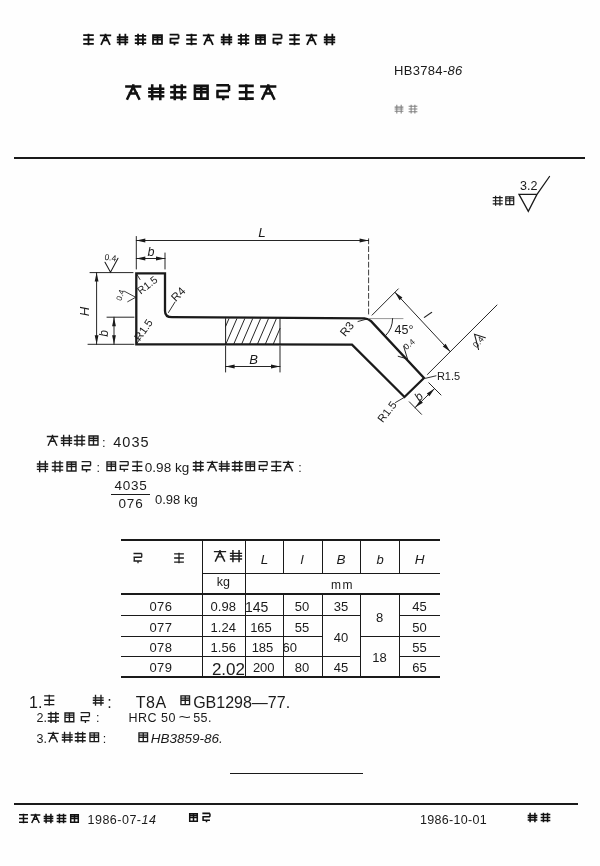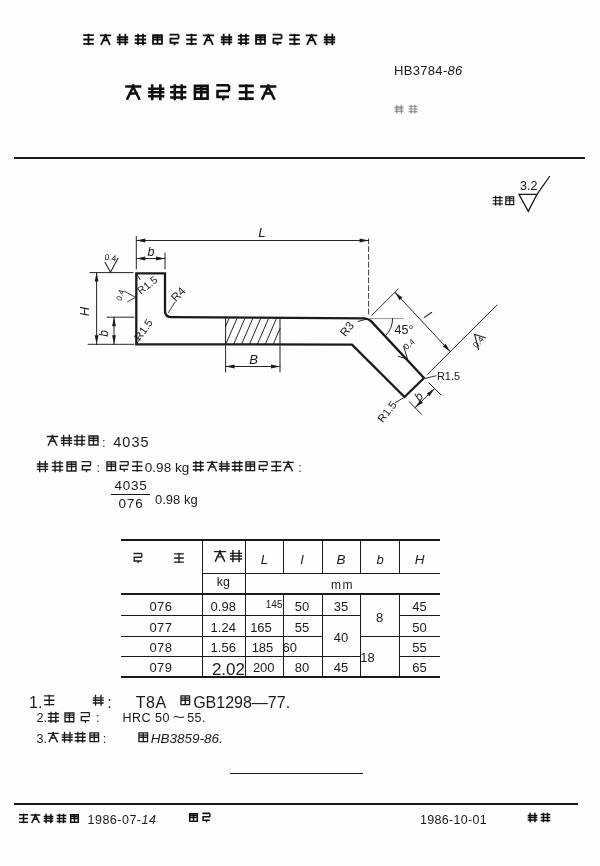--- a/index.html
+++ b/index.html
@@ -271,58 +271,58 @@
     <svg class="abs" style="left:0;top:0" width="600" height="866" viewBox="0 0 600 866">
       <text x="264.5" y="564" fill="#1a1a1a" stroke="none" text-anchor="middle" style="font:13.5px &quot;Liberation Sans&quot;;font-style:italic;">L</text>
       <text x="302" y="564" fill="#1a1a1a" stroke="none" text-anchor="middle" style="font:13.5px &quot;Liberation Sans&quot;;font-style:italic;">l</text>
       <text x="341" y="564" fill="#1a1a1a" stroke="none" text-anchor="middle" style="font:13.5px &quot;Liberation Sans&quot;;font-style:italic;">B</text>
       <text x="380" y="564" fill="#1a1a1a" stroke="none" text-anchor="middle" style="font:13px &quot;Liberation Sans&quot;;font-style:italic;">b</text>
       <text x="419.5" y="564" fill="#1a1a1a" stroke="none" text-anchor="middle" style="font:13.5px &quot;Liberation Sans&quot;;font-style:italic;">H</text>
     </svg>
     <div class="abs" style="left:331px;top:577.5px;font-size:12px;letter-spacing:1.5px">mm</div>
     <div class="abs" style="left:120.5px;top:599.3px;width:81px;text-align:center;font-size:13px;letter-spacing:0.5px">076</div>
     <div class="abs" style="left:201.5px;top:599.3px;width:43.5px;text-align:center;font-size:13px">0.98</div>
-    <div class="abs" style="left:245px;top:599.3px;width:37.5px;text-align:right;font-size:10px">145</div>
+    <div class="abs" style="left:245px;top:599.3px;width:37.5px;text-align:left;font-size:14px">145</div>
     <div class="abs" style="left:282.5px;top:599.3px;width:39px;text-align:center;font-size:13px">50</div>
     <div class="abs" style="left:120.5px;top:619.7px;width:81px;text-align:center;font-size:13px;letter-spacing:0.5px">077</div>
     <div class="abs" style="left:201.5px;top:619.7px;width:43.5px;text-align:center;font-size:13px">1.24</div>
     <div class="abs" style="left:245px;top:619.7px;width:32px;text-align:center;font-size:13px">165</div>
     <div class="abs" style="left:282.5px;top:619.7px;width:39px;text-align:center;font-size:13px">55</div>
     <div class="abs" style="left:120.5px;top:640.1px;width:81px;text-align:center;font-size:13px;letter-spacing:0.5px">078</div>
     <div class="abs" style="left:201.5px;top:640.1px;width:43.5px;text-align:center;font-size:13px">1.56</div>
     <div class="abs" style="left:245px;top:640.1px;width:35px;text-align:center;font-size:13px">185</div>
     <div class="abs" style="left:282.5px;top:640.1px;width:39px;text-align:left;font-size:13px">60</div>
     <div class="abs" style="left:120.5px;top:660.4px;width:81px;text-align:center;font-size:13px;letter-spacing:0.5px">079</div>
     <div class="abs" style="left:201.5px;top:660.4px;width:43.5px;text-align:right;font-size:17px">2.02</div>
     <div class="abs" style="left:245px;top:660.4px;width:37.5px;text-align:center;font-size:13px">200</div>
     <div class="abs" style="left:282.5px;top:660.4px;width:39px;text-align:center;font-size:13px">80</div>
     <div class="abs" style="left:321.6px;top:599.3px;width:38.6px;text-align:center;font-size:13px">35</div>
     <div class="abs" style="left:321.6px;top:629.9px;width:38.6px;text-align:center;font-size:13px">40</div>
     <div class="abs" style="left:321.6px;top:660.4px;width:38.6px;text-align:center;font-size:13px">45</div>
     <div class="abs" style="left:360.2px;top:609.5px;width:38.8px;text-align:center;font-size:13px">8</div>
-    <div class="abs" style="left:360.2px;top:650px;width:38.8px;font-size:13px">18</div>
+    <div class="abs" style="left:360.2px;top:650px;width:38.8px;text-align:center;font-size:13px">18</div>
     <div class="abs" style="left:399px;top:599.3px;width:41px;text-align:center;font-size:13px">45</div>
     <div class="abs" style="left:399px;top:619.7px;width:41px;text-align:center;font-size:13px">50</div>
     <div class="abs" style="left:399px;top:640.1px;width:41px;text-align:center;font-size:13px">55</div>
     <div class="abs" style="left:399px;top:660.4px;width:41px;text-align:center;font-size:13px">65</div>
   </div>
 <div class="abs" style="left:29px;top:694px;font-size:16px">1.<span style="margin-left:1px"><svg class="z" width="12.5" height="12.5" viewBox="0 0 16 16" style="margin-right:0px">
         <use href="#k1"></use>
       </svg></span><span style="margin-left:36px"><svg class="z" width="12.5" height="12.5" viewBox="0 0 16 16" style="margin-right:0px">
         <use href="#k2"></use>
       </svg></span><span style="margin:0 4px 0 3px">:</span><span style="margin-left:20px;letter-spacing:0.5px">T8A</span><span style="margin-left:12px"><svg class="z" width="12.5" height="12.5" viewBox="0 0 16 16" style="margin-right:2px">
         <use href="#k3"></use>
       </svg>GB1298—77.</span></div>
 <div class="abs" style="left:36.5px;top:711px;font-size:12.5px">2.<svg class="z" width="12.8" height="12.8" viewBox="0 0 16 16" style="margin-right:3.2px">
       <use href="#k6"></use>
     </svg><svg class="z" width="12.8" height="12.8" viewBox="0 0 16 16" style="margin-right:3.2px">
       <use href="#k3"></use>
     </svg><svg class="z" width="12.8" height="12.8" viewBox="0 0 16 16" style="margin-right:3.2px">
       <use href="#k5"></use>
-    </svg><span style="margin:0 4px 0 1px">:</span><span style="margin-left:19px;letter-spacing:0.5px">HRC 50</span><span style="display:inline-block;transform:scale(1.7,1.1);margin:0 5px">~</span><span style="letter-spacing:0.5px">55.</span></div>
+    </svg><span style="margin:0 4px 0 1px">:</span><span style="margin-left:25px;letter-spacing:0.5px">HRC 50</span><span style="display:inline-block;transform:scale(1.7,1.1);margin:0 5px">~</span><span style="letter-spacing:0.5px">55.</span></div>
 <div class="abs" style="left:36.5px;top:731px;font-size:12.5px">3.<svg class="z" width="12.5" height="12.5" viewBox="0 0 16 16" style="margin-right:1.2px">
       <use href="#k4"></use>
     </svg><svg class="z" width="12.5" height="12.5" viewBox="0 0 16 16" style="margin-right:1.2px">
       <use href="#k2"></use>
     </svg><svg class="z" width="12.5" height="12.5" viewBox="0 0 16 16" style="margin-right:1.2px">
       <use href="#k6"></use>
     </svg><svg class="z" width="12.5" height="12.5" viewBox="0 0 16 16" style="margin-right:1.2px">
       <use href="#k3"></use>
     </svg><span style="margin:0 4px 0 1px">:</span><span style="margin-left:27px"><svg class="z" width="12.5" height="12.5" viewBox="0 0 16 16" style="margin-right:1px">
         <use href="#k3"></use>

